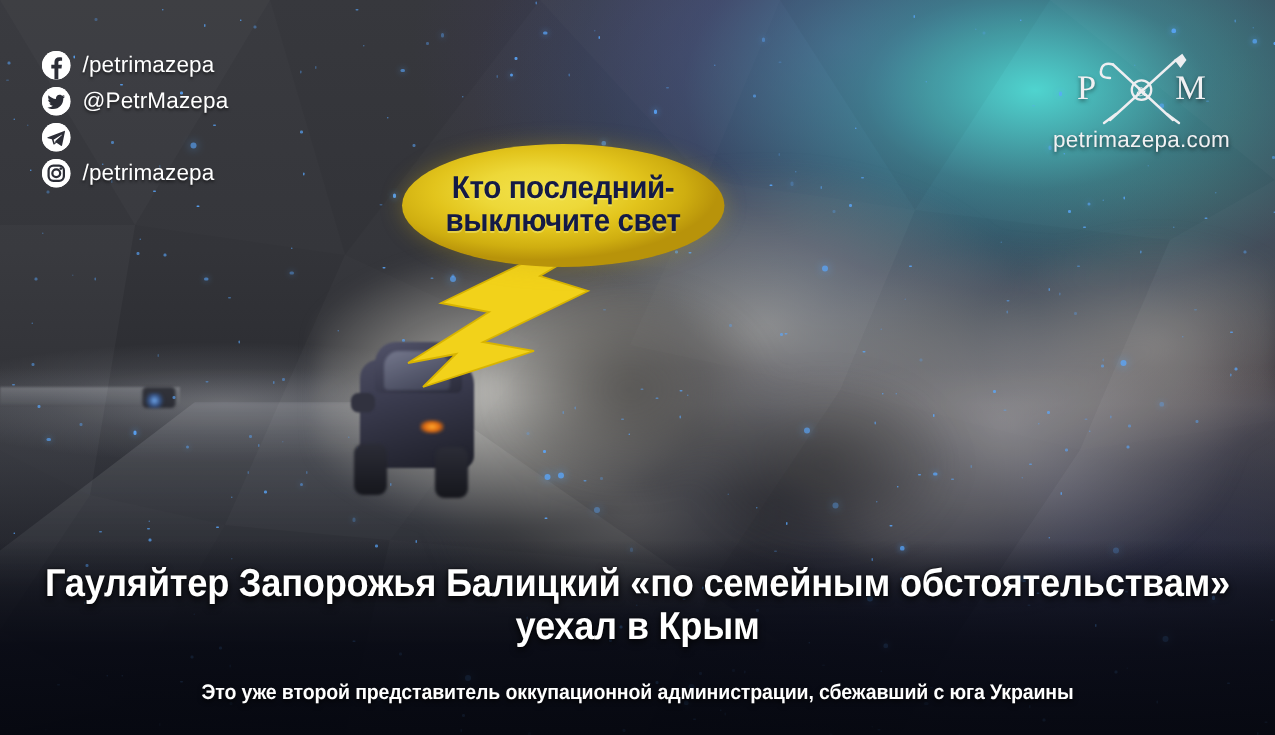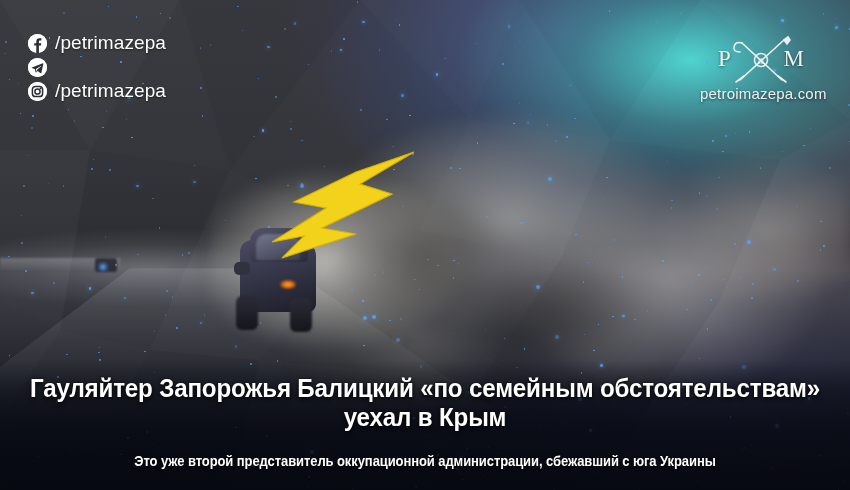--- a/index.html
+++ b/index.html
@@ -137,21 +137,21 @@
   
   #social{position:absolute;left:28px;top:32px;}
   .srow{display:flex;align-items:center;height:22px;margin-bottom:2px;}
   .sicon{
     width:19px;height:19px;border-radius:50%;background:#fff;
     display:flex;align-items:center;justify-content:center;
     flex:0 0 auto;margin-right:8px;
   }
   .sicon svg{display:block;}
   .shandle{
-    color:#fff;font-size:19px;font-weight:normal;
+    color:#fff;font-size:15px;font-weight:normal;
     font-family:"Liberation Sans", sans-serif;
     letter-spacing:.1px;white-space:nowrap;
     text-shadow:0 1px 2px rgba(0,0,0,.55);
   }
 
   
   #logo{position:absolute;left:700px;top:34px;width:122px;text-align:center;}
   #logo-mark{position:relative;height:50px;}
   #logo-letters{
     position:absolute;inset:0;display:flex;align-items:center;justify-content:space-between;
@@ -554,33 +554,48 @@
     <div id="car-mirror"></div>
     <div id="car-taillight"></div>
     <div class="wheel" id="wheel-l"></div>
     <div class="wheel" id="wheel-r"></div>
   </div>
 
   <svg id="bolt" viewBox="0 0 150 110">
     <polygon points="150,2 96,34 128,44 58,78 92,84 18,108 40,86 8,92 62,58 30,52 92,22" fill="#f2d21a" stroke="#d8b400" stroke-width="1.2"></polygon>
   </svg>
 
+  <div id="bubble">
+    <div id="bubble-text">
+      <span>Кто последний-</span><br>
+      <span>выключите свет</span>
+    </div>
+  </div>
 
   <div id="social">
 
     <div class="srow">
       <span class="sicon">
         <svg width="19" height="19" viewBox="0 0 19 19">
           <circle cx="9.5" cy="9.5" r="9.5" fill="#fff"></circle>
           <path d="M10.9 19V11.6h2.1l.3-2.4h-2.4V7.7c0-.7.2-1.2 1.2-1.2h1.3V4.3c-.2 0-1-.1-1.9-.1-1.9 0-3.2 1.1-3.2 3.2v1.8H6.2v2.4h2.1V19z" fill="#2b2d36"></path>
         </svg>
       </span>
       <span class="shandle">/petrimazepa</span>
     </div>
 
+    <div class="srow">
+      <span class="sicon">
+        <svg width="19" height="19" viewBox="0 0 19 19">
+          <circle cx="9.5" cy="9.5" r="9.5" fill="#fff"></circle>
+          <path d="M15.3 6.3c-.4.2-.9.3-1.4.4.5-.3.9-.8 1.1-1.4-.5.3-1 .5-1.5.6-.4-.5-1.1-.8-1.8-.8-1.3 0-2.4 1.1-2.4 2.4 0 .2 0 .4.1.5-2-.1-3.8-1.1-5-2.5-.2.4-.3.8-.3 1.2 0 .8.4 1.6 1.1 2-.4 0-.8-.1-1.1-.3 0 1.2.8 2.1 1.9 2.4-.2.1-.4.1-.6.1-.2 0-.3 0-.5-.1.3 1 1.2 1.7 2.3 1.7-.8.7-1.9 1.1-3 1.1h-.6c1.1.7 2.4 1.1 3.7 1.1 4.5 0 6.9-3.7 6.9-6.9v-.3c.5-.3.9-.8 1.1-1.2z" fill="#2b2d36"></path>
+        </svg>
+      </span>
+      <span class="shandle">@PetrMazepa</span>
+    </div>
 
     <div class="srow">
       <span class="sicon">
         <svg width="19" height="19" viewBox="0 0 19 19">
           <circle cx="9.5" cy="9.5" r="9.5" fill="#fff"></circle>
           <path d="M14.8 5.3L3.9 9.5c-.5.2-.5.5 0 .6l2.7.8 1 3.2c.1.3.3.4.6.2l1.5-1.2 2.9 2.1c.4.3.7.1.8-.4l1.9-8.9c.1-.5-.2-.8-.5-.6zM7.7 11.2l5.4-3.4c.2-.1.4 0 .2.2l-4.4 4-.2 1.9z" fill="#2b2d36"></path>
         </svg>
       </span>
     </div>
 
@@ -610,21 +625,21 @@
           <line x1="44" y1="42" x2="36" y2="48"></line>
         </g>
         <circle cx="61" cy="26" r="6.5" fill="none" stroke="#eeeef1" stroke-width="1.5"></circle>
         <text x="61" y="30" text-anchor="middle" font-family="Liberation Serif, serif" font-size="9" fill="#eeeef1">&amp;</text>
       </svg>
       <div id="logo-letters">
         <span>P</span>
         <span>M</span>
       </div>
     </div>
-    <div id="logo-url">petroimazepa.com</div>
+    <div id="logo-url">petrimazepa.com</div>
   </div>
 
   <div id="caption"></div>
   <div id="headline">
     <span>Гауляйтер Запорожья Балицкий «по семейным обстоятельствам»</span><br>
     <span>уехал в Крым</span>
   </div>
   <div id="subhead">Это уже второй представитель оккупационной администрации, сбежавший с юга Украины</div>
 
 </div>

